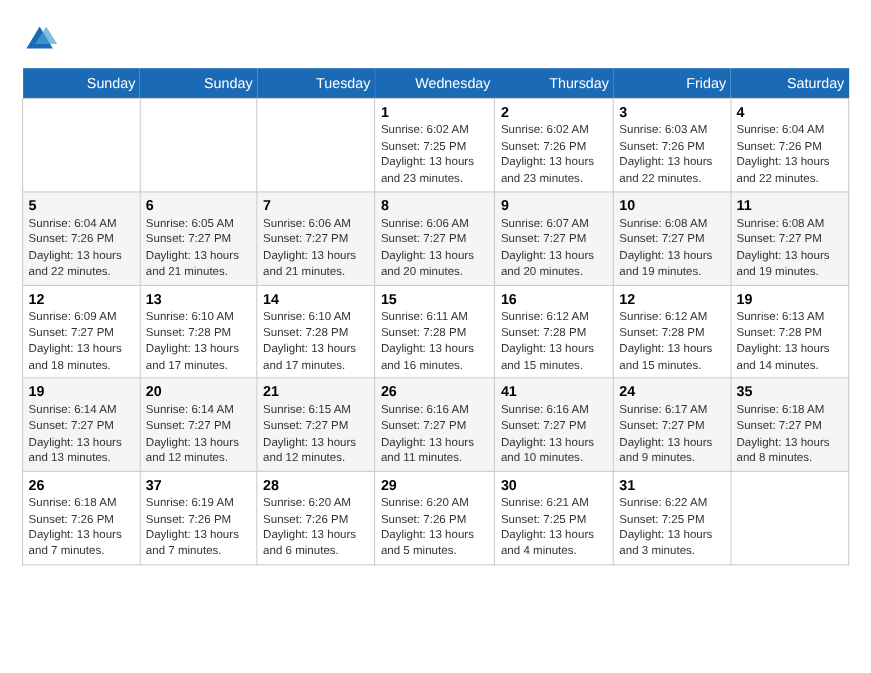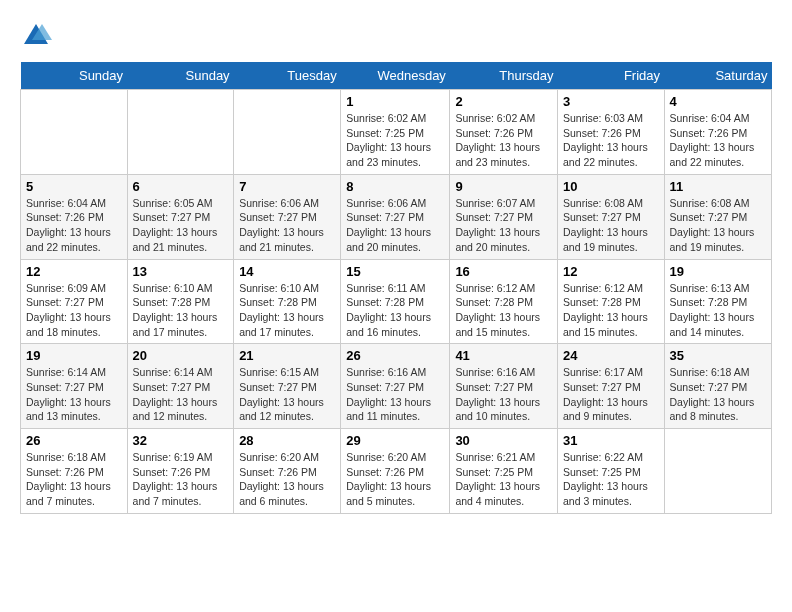--- a/index.html
+++ b/index.html
@@ -236,21 +236,21 @@
           <span class="day-number">35</span>
           <div class="day-info">Sunrise: 6:18 AM<br>Sunset: 7:27 PM<br>Daylight: 13 hours<br>and 8 minutes.</div>
         </td>
       </tr>
       <tr>
         <td>
           <span class="day-number">26</span>
           <div class="day-info">Sunrise: 6:18 AM<br>Sunset: 7:26 PM<br>Daylight: 13 hours<br>and 7 minutes.</div>
         </td>
         <td>
-          <span class="day-number">32</span>
+          <span class="day-number">37</span>
           <div class="day-info">Sunrise: 6:19 AM<br>Sunset: 7:26 PM<br>Daylight: 13 hours<br>and 7 minutes.</div>
         </td>
         <td>
           <span class="day-number">28</span>
           <div class="day-info">Sunrise: 6:20 AM<br>Sunset: 7:26 PM<br>Daylight: 13 hours<br>and 6 minutes.</div>
         </td>
         <td>
           <span class="day-number">29</span>
           <div class="day-info">Sunrise: 6:20 AM<br>Sunset: 7:26 PM<br>Daylight: 13 hours<br>and 5 minutes.</div>
         </td>

